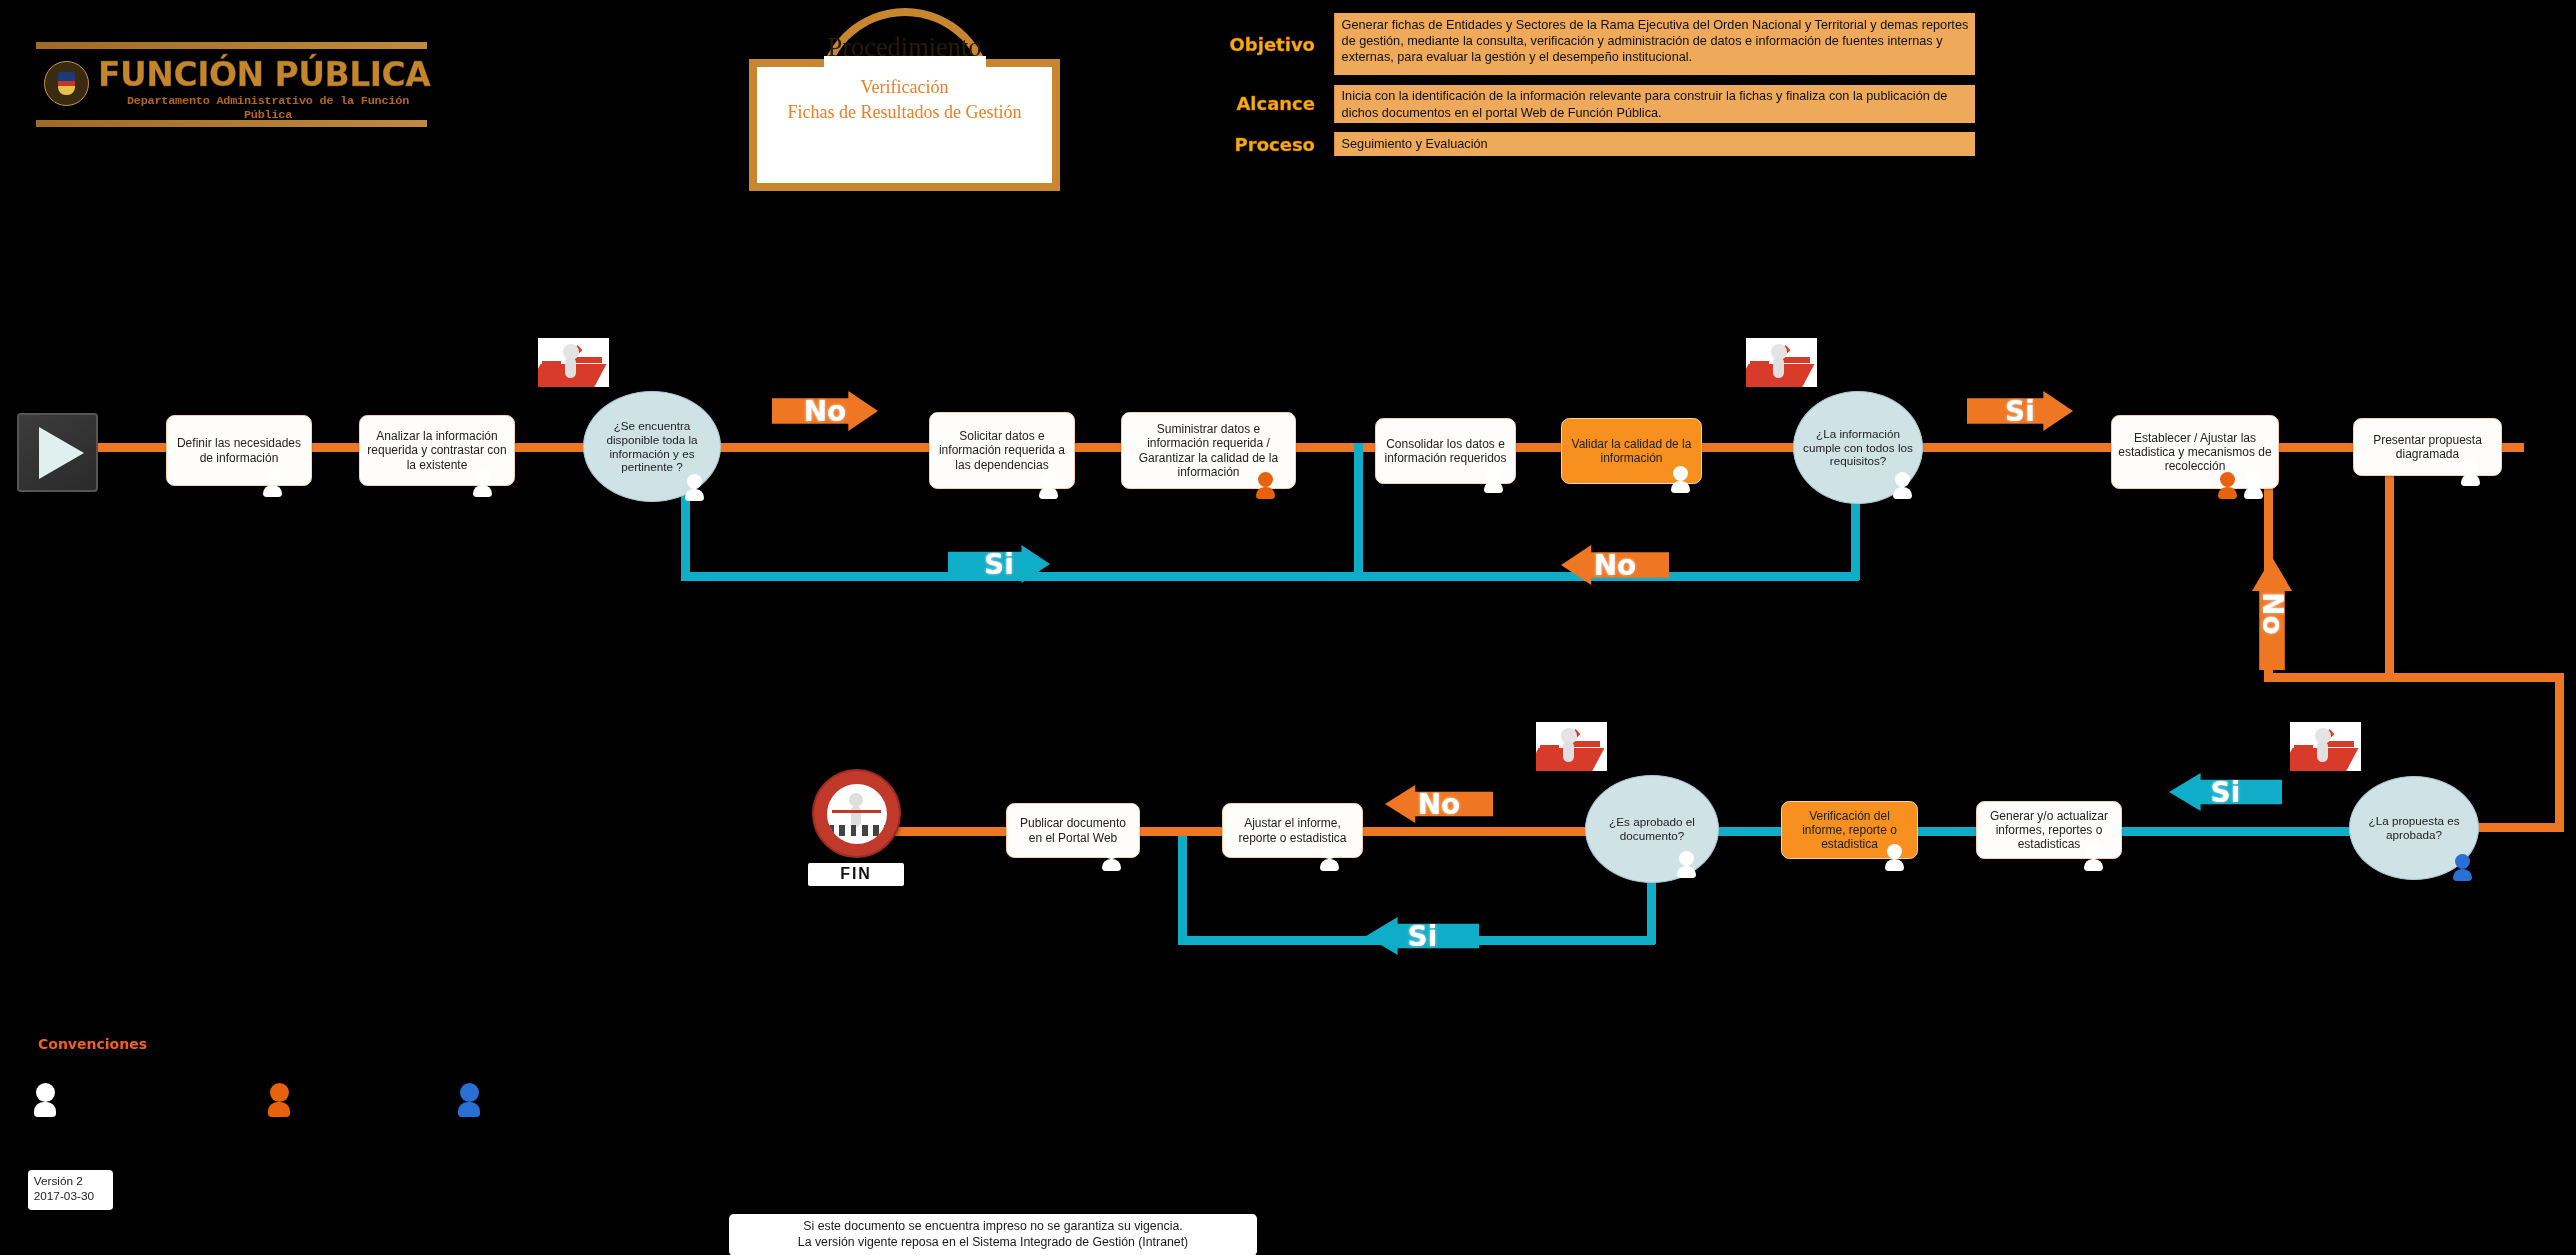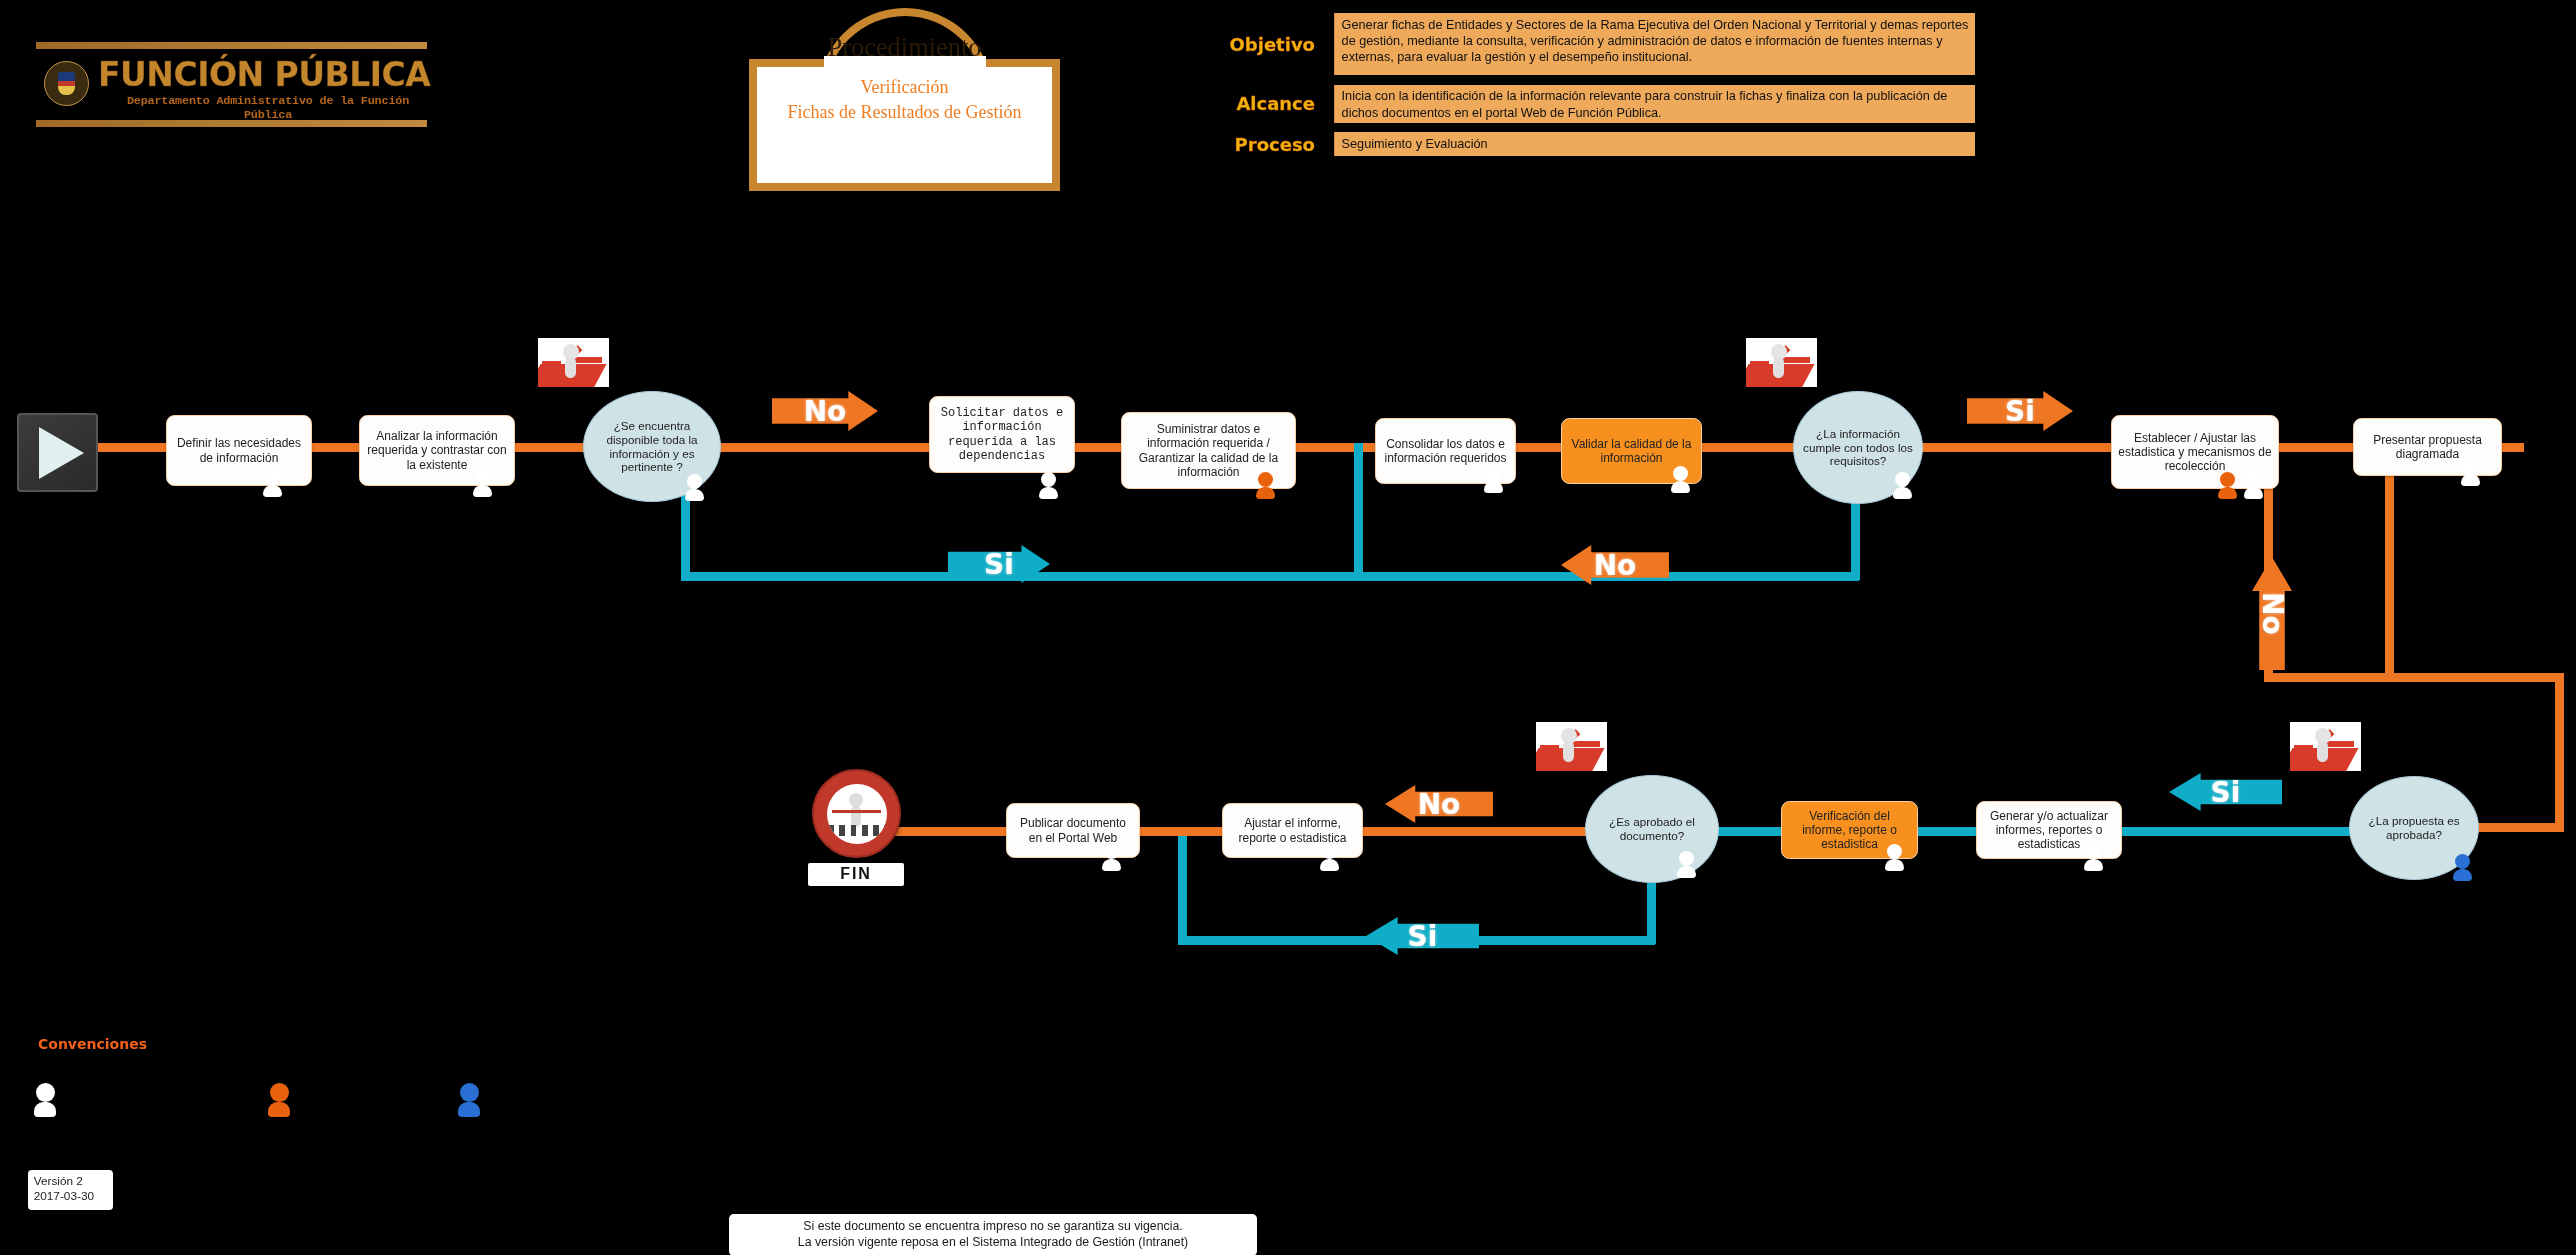--- a/index.html
+++ b/index.html
@@ -369,21 +369,21 @@
   </div>
   <div class="person" style="left:684px; top:474px;">
       <div class="head"></div>
       <div class="body"></div>
     </div>
 
   <div class="chev right-o" style="left:772px; top:391px; width:106px; height:40px;">
     <span>No</span>
   </div>
 
-  <div class="pbox" style="left:929px; top:396px; width:146px; height:77px;font-family:Liberation Mono, monospace;">
+  <div class="pbox" style="left:929px; top:412px; width:146px; height:77px;">
     <span>Solicitar datos e información requerida a las dependencias</span>
   </div>
   <div class="person" style="left:1038px; top:472px;">
       <div class="head"></div>
       <div class="body"></div>
     </div>
 
   <div class="pbox" style="left:1121px; top:412px; width:175px; height:77px;">
     <span>Suministrar datos e información requerida / Garantizar la calidad de la información</span>
   </div>

